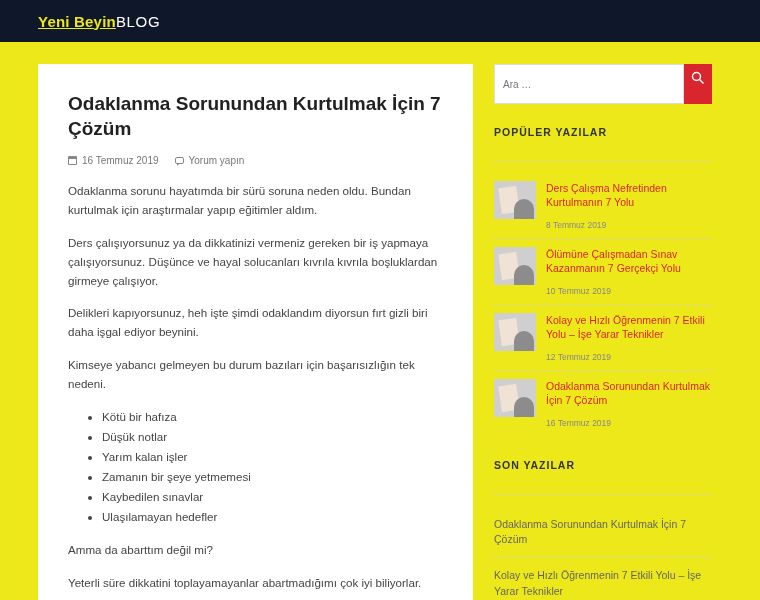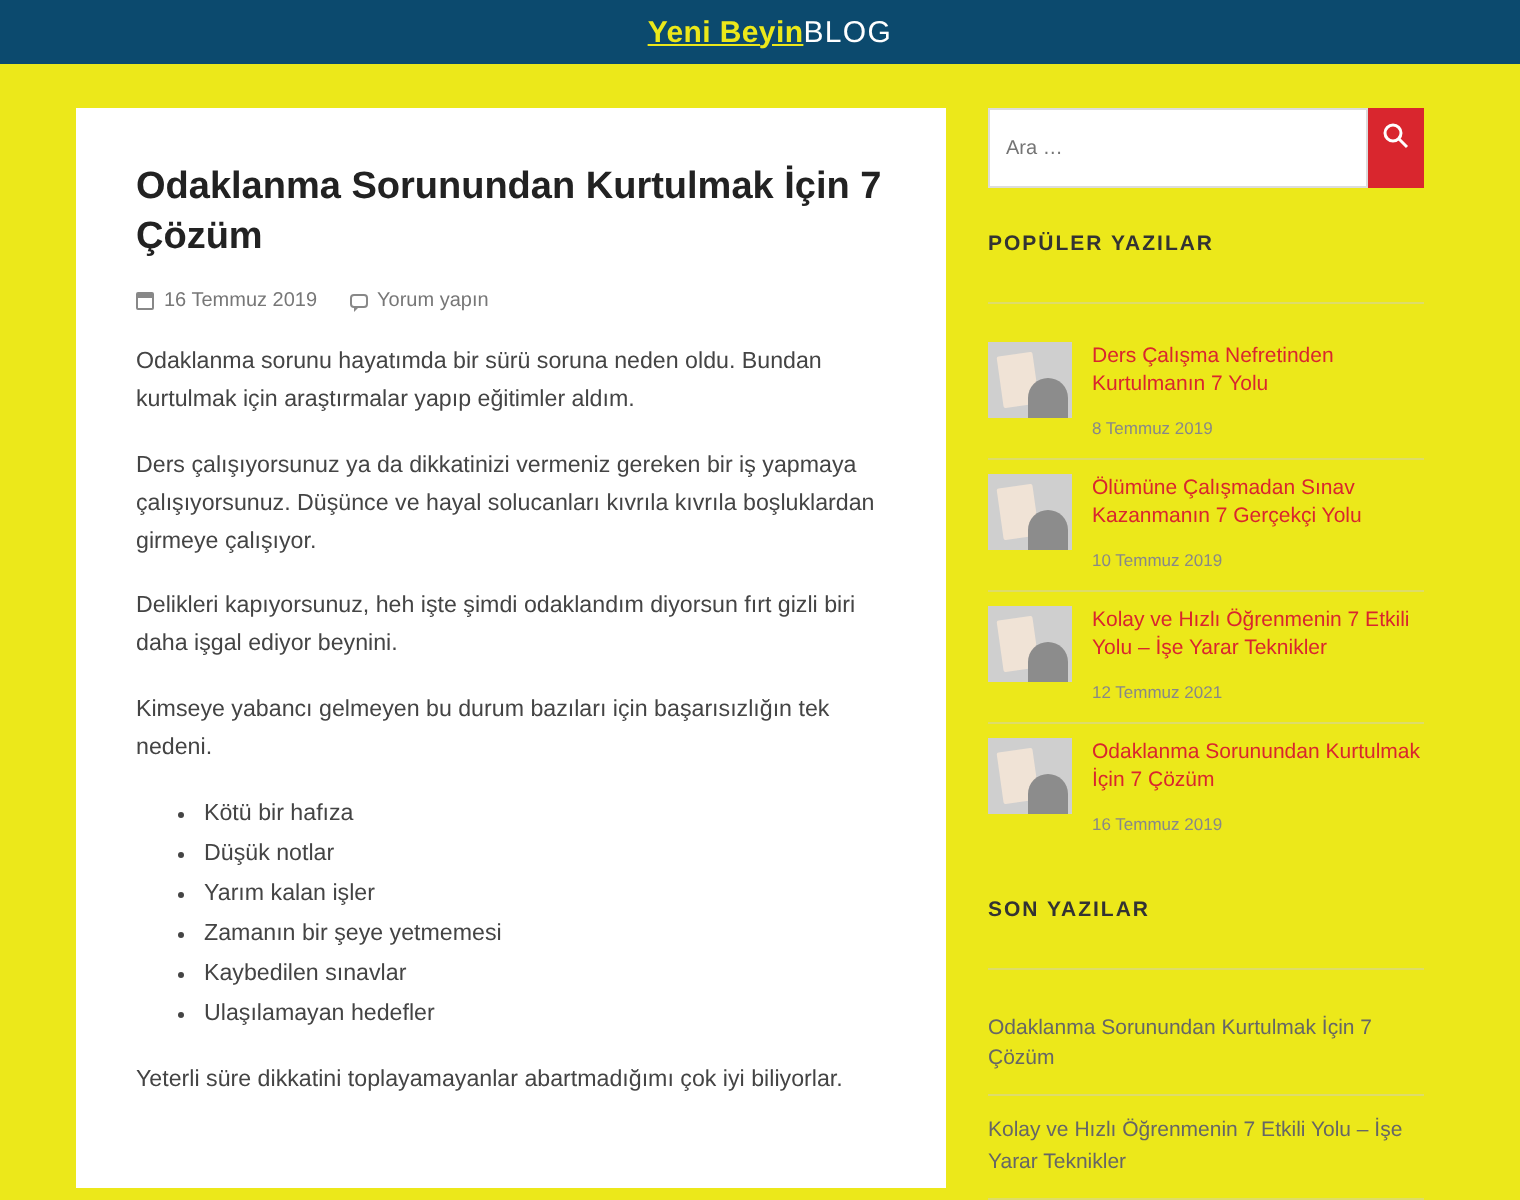--- a/index.html
+++ b/index.html
@@ -10,25 +10,25 @@
     background: #ece81a;
     font-family: "Liberation Sans", sans-serif;
   }
   .page {
     width: 760px; height: 600px;
     position: relative;
     background: #ece81a;
   }
   
   .site-header {
-    height: 32px;
-    background: #0c4a6e;
+    height: 42px;
+    background: #0f172a;
     display: flex;
     align-items: center;
-    justify-content: center;
+    justify-content: flex-start;
     padding: 0 28px 0 38px;
   }
   .site-title {
     color: #ece81a;
     font-size: 15px;
     font-weight: bold;
     letter-spacing: .2px;
   }
   .main-nav {
     display: flex;
@@ -232,20 +232,21 @@
           <p>Delikleri kapıyorsunuz, heh işte şimdi odaklandım diyorsun fırt gizli biri daha işgal ediyor beynini.</p>
           <p>Kimseye yabancı gelmeyen bu durum bazıları için başarısızlığın tek nedeni.</p>
           <ul>
             <li>Kötü bir hafıza</li>
             <li>Düşük notlar</li>
             <li>Yarım kalan işler</li>
             <li>Zamanın bir şeye yetmemesi</li>
             <li>Kaybedilen sınavlar</li>
             <li>Ulaşılamayan hedefler</li>
           </ul>
+          <p>Amma da abarttım değil mi?</p>
           <p>Yeterli süre dikkatini toplayamayanlar abartmadığımı çok iyi biliyorlar.</p>
 
         </div>
 
       </article>
 
     </main>
 
     <aside class="sidebar">
 
@@ -277,21 +278,21 @@
           <span class="pop-text">
             <a class="pop-link" href="#">Ölümüne Çalışmadan Sınav Kazanmanın 7 Gerçekçi Yolu</a>
             <span class="pop-date">10 Temmuz 2019</span>
           </span>
         </div>
 
         <div class="pop-item">
           <span class="thumb"></span>
           <span class="pop-text">
             <a class="pop-link" href="#">Kolay ve Hızlı Öğrenmenin 7 Etkili Yolu – İşe Yarar Teknikler</a>
-            <span class="pop-date">12 Temmuz 2021</span>
+            <span class="pop-date">12 Temmuz 2019</span>
           </span>
         </div>
 
         <div class="pop-item">
           <span class="thumb"></span>
           <span class="pop-text">
             <a class="pop-link" href="#">Odaklanma Sorunundan Kurtulmak İçin 7 Çözüm</a>
             <span class="pop-date">16 Temmuz 2019</span>
           </span>
         </div>

